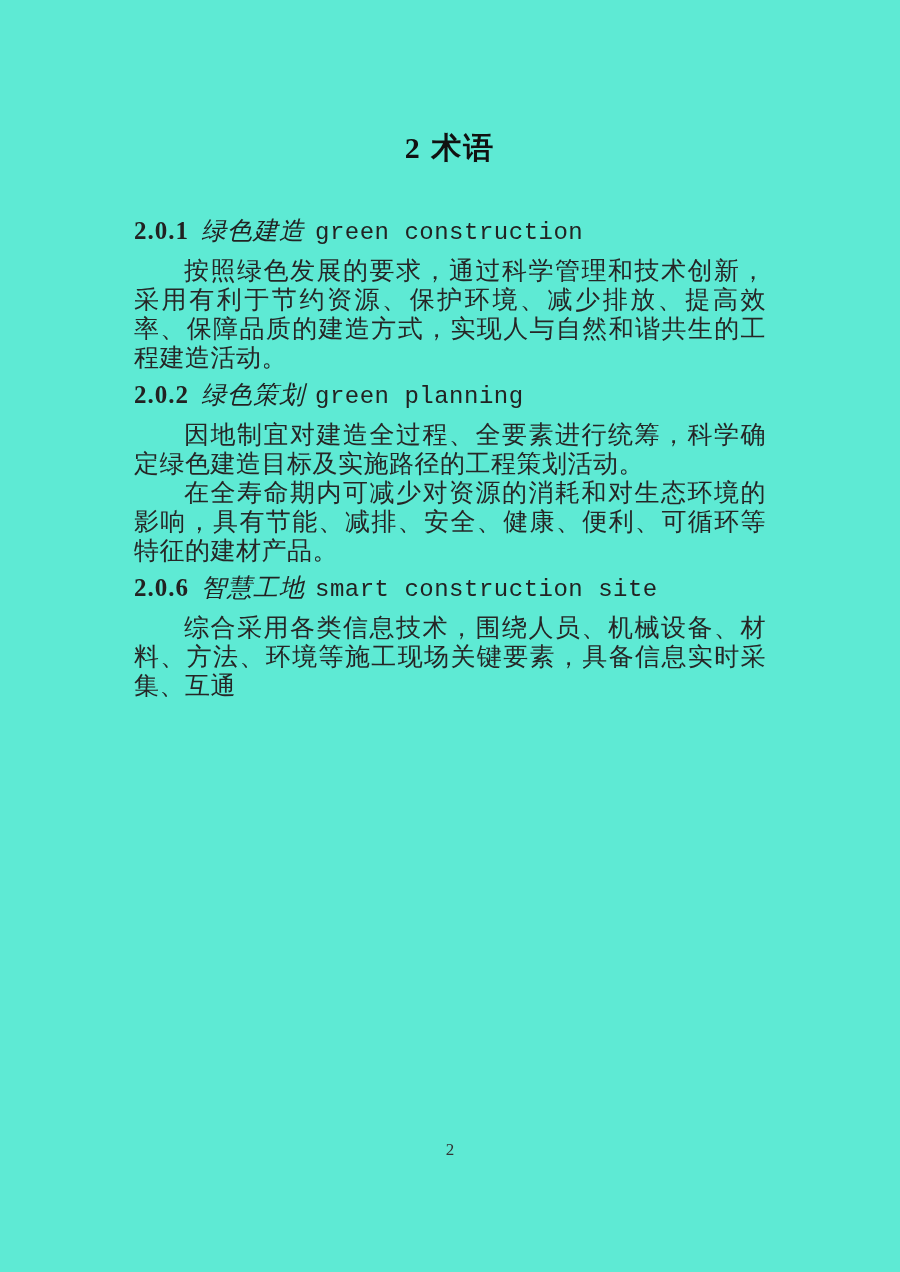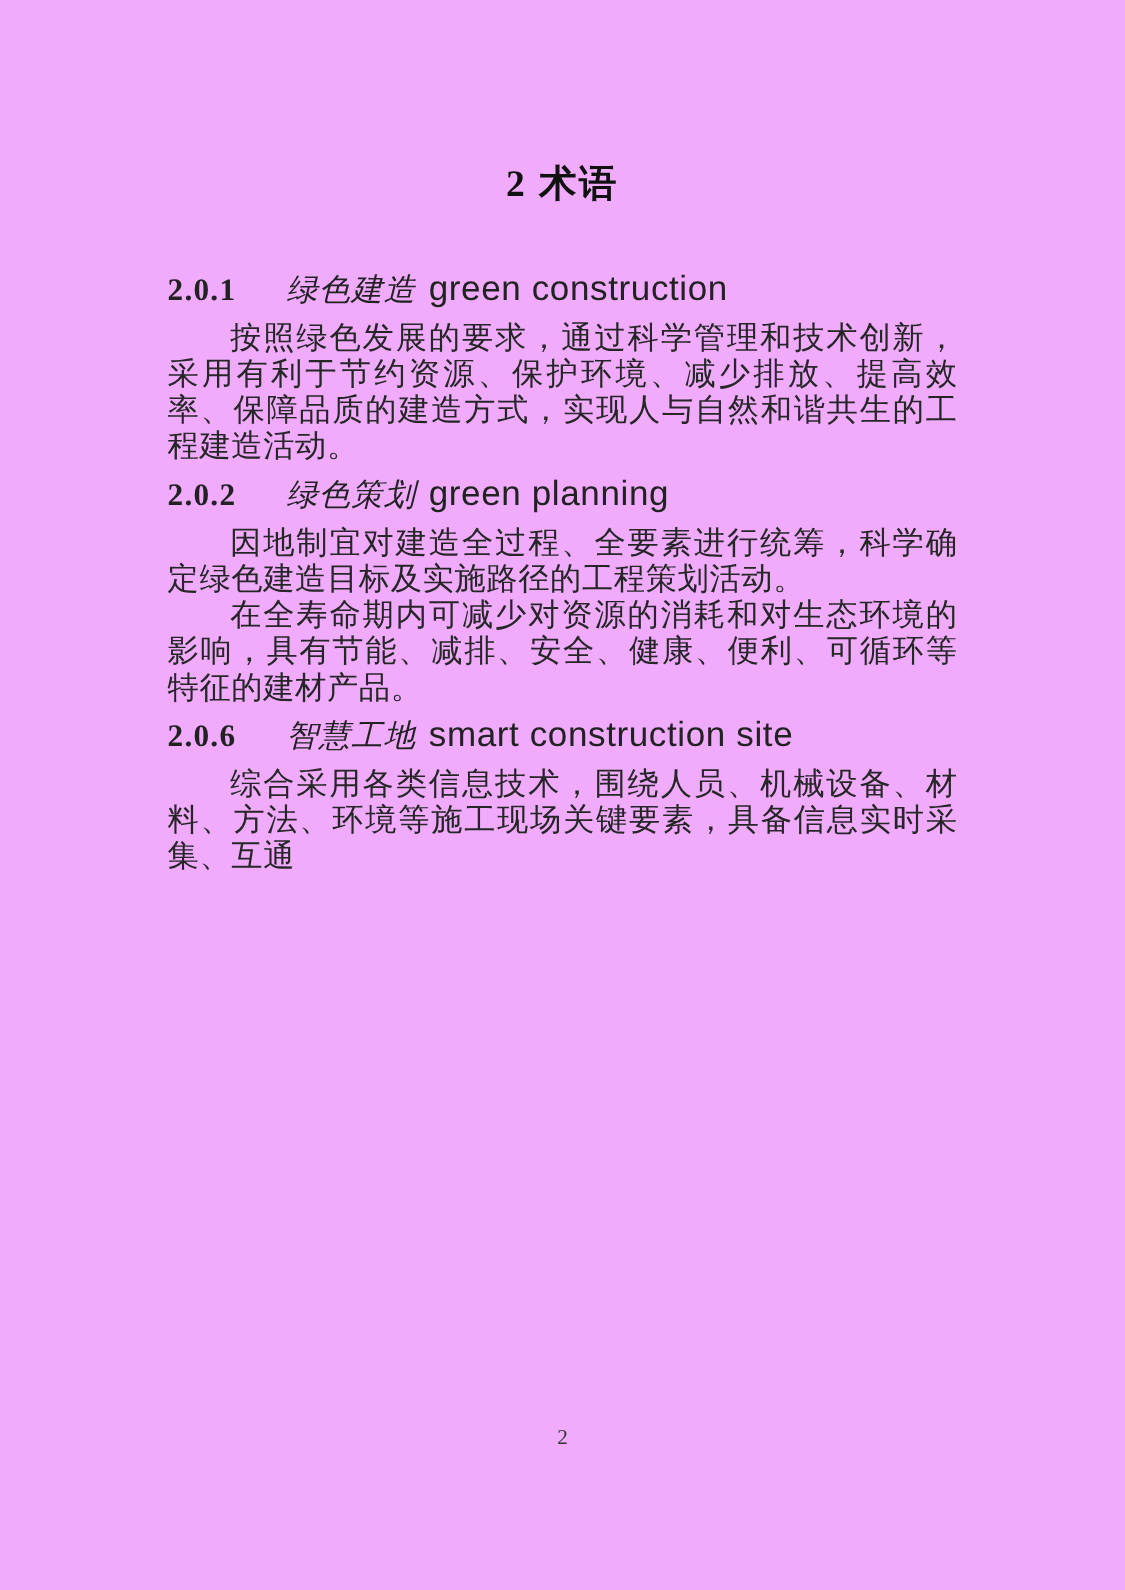--- a/index.html
+++ b/index.html
@@ -5,21 +5,21 @@
   * { margin: 0; padding: 0; box-sizing: border-box; }
   html, body {
     width: 900px;
     background: #ffffff;
     font-family: "Liberation Serif", "DejaVu Serif", serif;
   }
   .page {
     position: relative;
     width: 900px;
     height: 1272px;
-    background: #f0abfc;
+    background: #5eead4;
     color: #222222;
     overflow: hidden;
   }
   .doc-title {
     padding-top: 128px;
     text-align: center;
     font-size: 30px;
     line-height: 40px;
     font-weight: bold;
     color: #111111;
@@ -32,31 +32,31 @@
   }
   .term-heading {
     font-size: 25px;
     line-height: 46px;
     font-weight: normal;
     white-space: nowrap;
   }
   .term-number {
     font-weight: bold;
     font-family: "Liberation Serif", "DejaVu Serif", serif;
-    margin-right: 40px;
+    margin-right: 12px;
     letter-spacing: 1px;
   }
   .term-zh {
     letter-spacing: 1px;
     margin-right: 10px;
     font-style: italic;
   }
   .term-en {
-    font-family: Liberation Sans, sans-serif;
-    font-size: 28px;
+    font-family: Liberation Mono, monospace;
+    font-size: 24px;
     letter-spacing: 0.5px;
   }
   .term-def {
     font-size: 25px;
     line-height: 29px;
     text-align: justify;
     text-justify: inter-ideograph;
     text-indent: 2em;
     letter-spacing: 0.5px;
     color: #262626;

